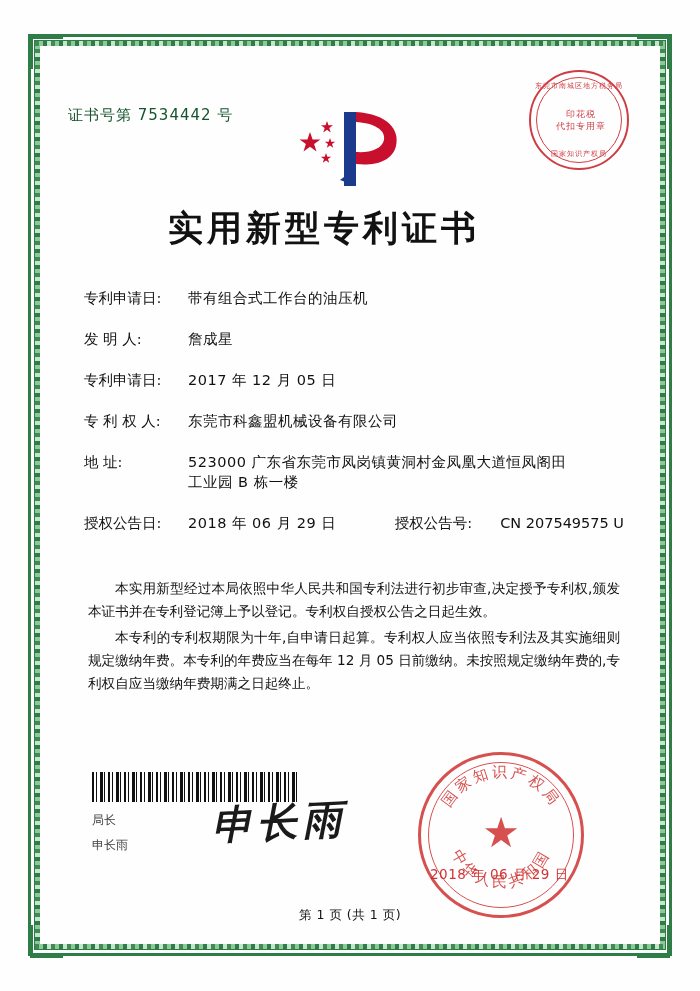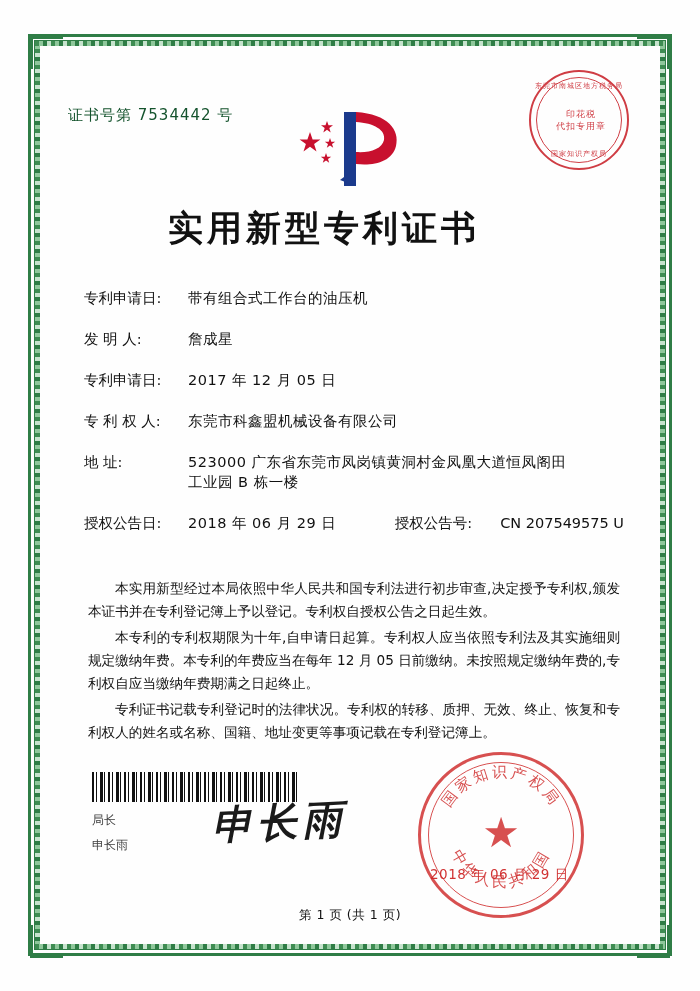--- a/index.html
+++ b/index.html
@@ -337,21 +337,20 @@
       <div class="value">2018 年 06 月 29 日</div>
       <div class="inline-label">授权公告号:</div>
       <div class="value2">CN 207549575 U</div>
     </div>
 
   </div>
 
   <div class="body-text">
     <p>本实用新型经过本局依照中华人民共和国专利法进行初步审查,决定授予专利权,颁发本证书并在专利登记簿上予以登记。专利权自授权公告之日起生效。</p>
     <p>本专利的专利权期限为十年,自申请日起算。专利权人应当依照专利法及其实施细则规定缴纳年费。本专利的年费应当在每年 12 月 05 日前缴纳。未按照规定缴纳年费的,专利权自应当缴纳年费期满之日起终止。</p>
-    <p>专利证书记载专利登记时的法律状况。专利权的转移、质押、无效、终止、恢复和专利权人的姓名或名称、国籍、地址变更等事项记载在专利登记簿上。</p>
   </div>
 
   <div class="barcode"></div>
 
   <div class="sig-labels">
     <div>局长</div>
     <div>申长雨</div>
   </div>
   <div class="signature">申长雨</div>
 

